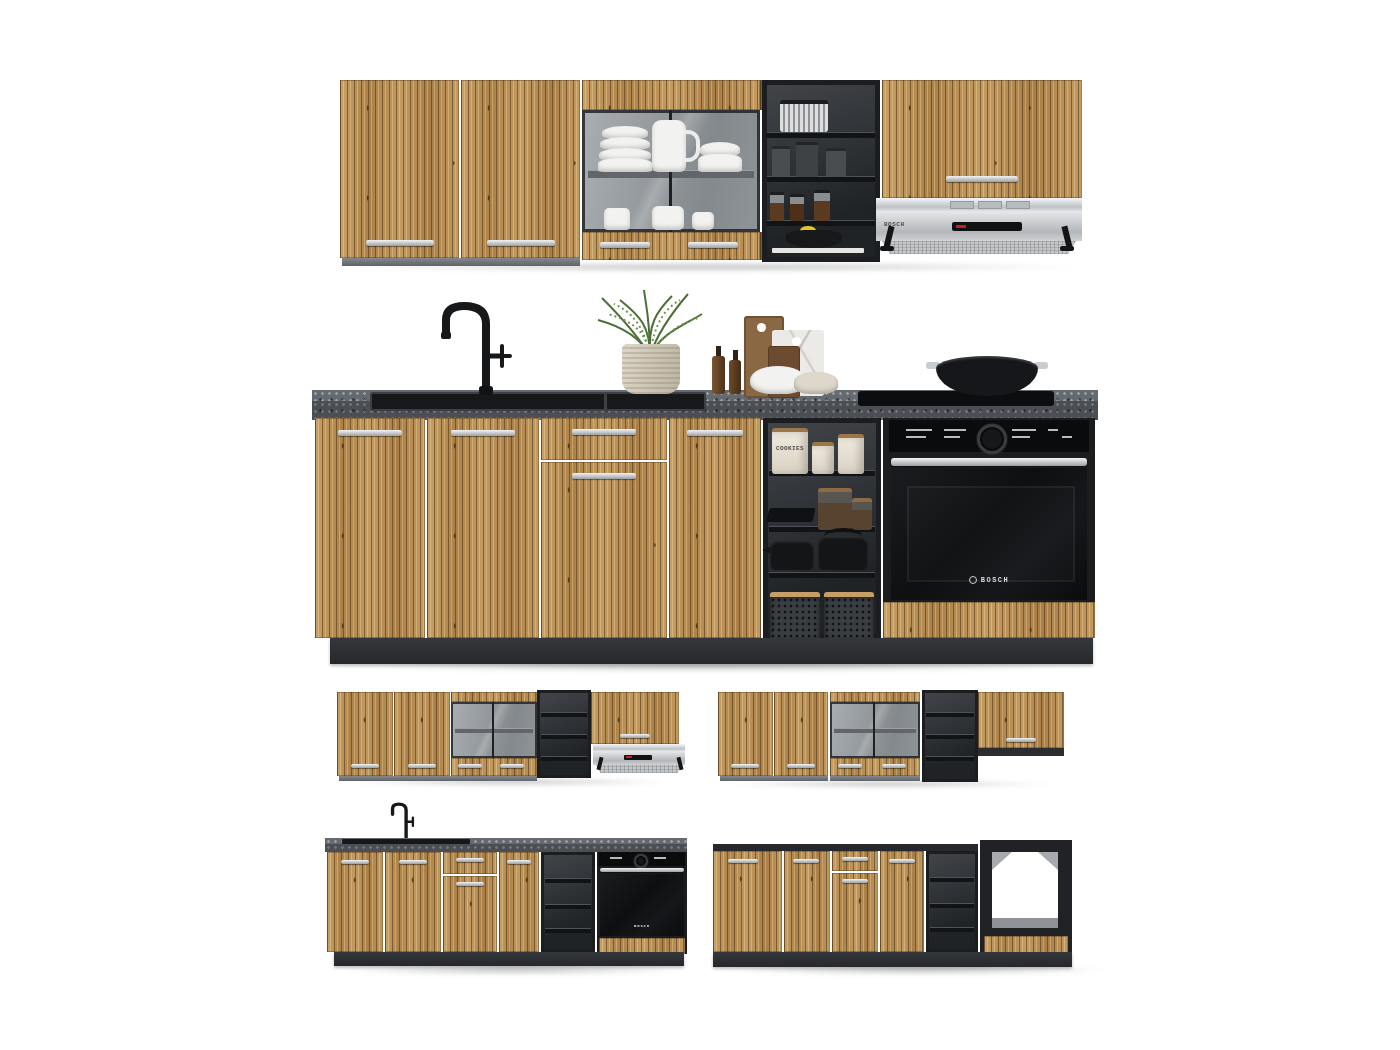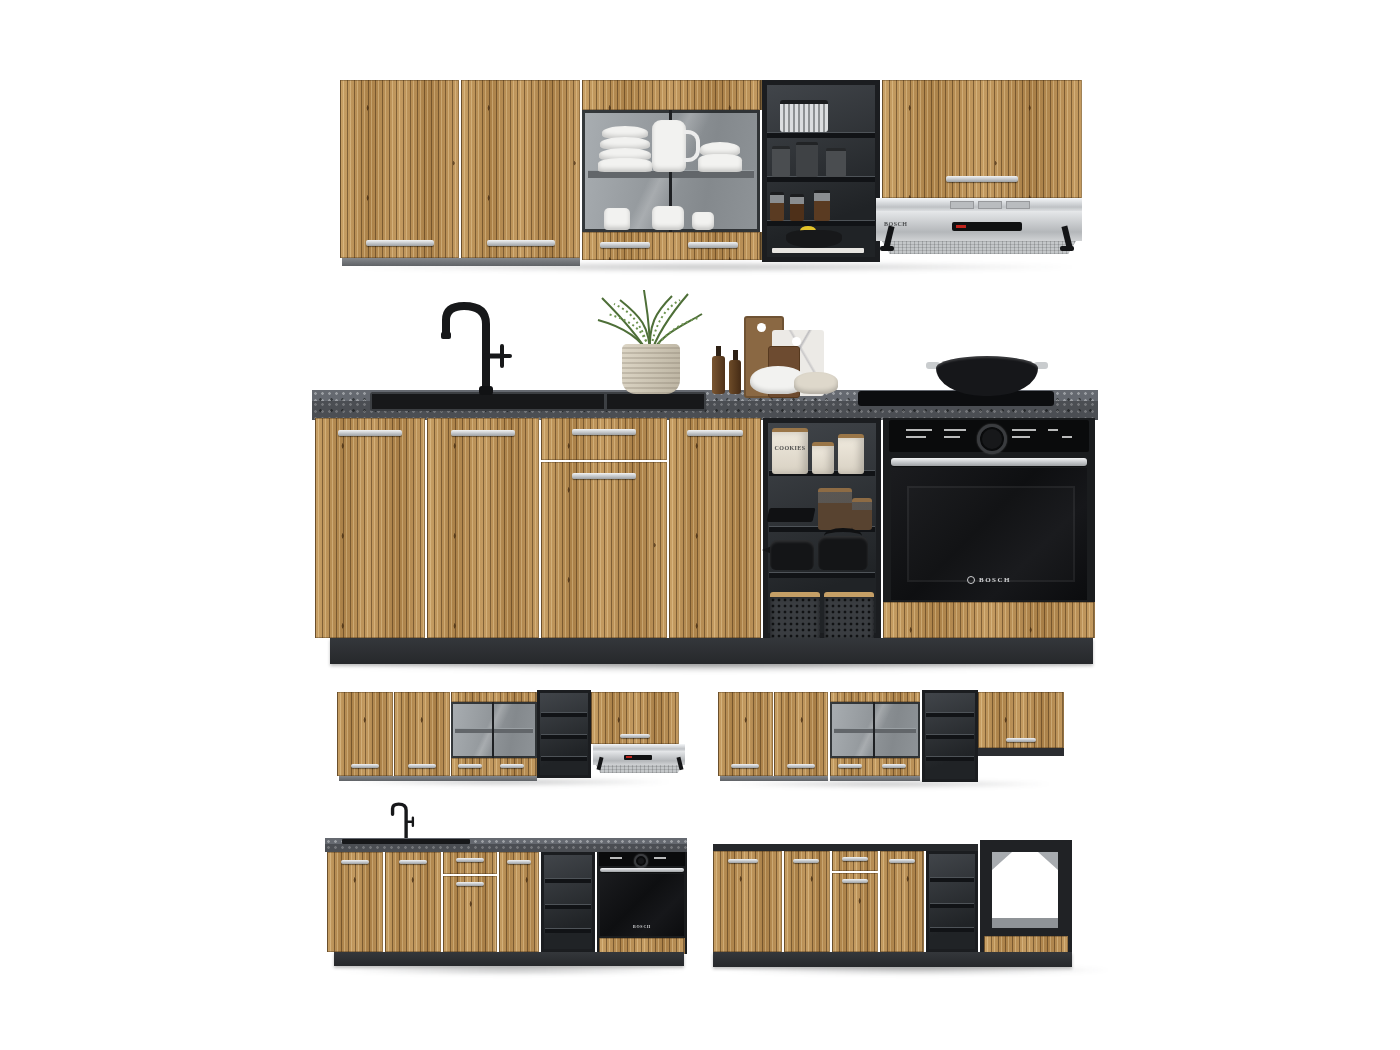--- a/index.html
+++ b/index.html
@@ -1,17 +1,17 @@
 <!DOCTYPE html>
 <html><head>
 <meta charset="utf-8">
 <style>
   html,body{margin:0;padding:0;background:#fff;}
   #canvas{position:relative;width:1284px;height:1050px;background:#ffffff;overflow:hidden;
-          font-family:Liberation Serif, serif;}
+          font-family:Liberation Mono, monospace;}
   .abs{position:absolute;}
   .sec{position:absolute;inset:0;}
   
   .wood{
     background-color:#bf975c;
     background-image:
       radial-gradient(ellipse 2px 5px at 23% 31%, rgba(70,44,18,.8) 0 40%, transparent 60%),
       radial-gradient(ellipse 2px 4px at 71% 64%, rgba(70,44,18,.7) 0 40%, transparent 60%),
       repeating-linear-gradient(90deg, rgba(74,50,22,.55) 0 1px, rgba(0,0,0,0) 1px 3px, rgba(255,235,190,.3) 3px 4px, rgba(0,0,0,0) 4px 7px),
       linear-gradient(90deg,#c9a166,#ab8148 25%,#c49b61 50%,#a87e46 75%,#c49b61);

